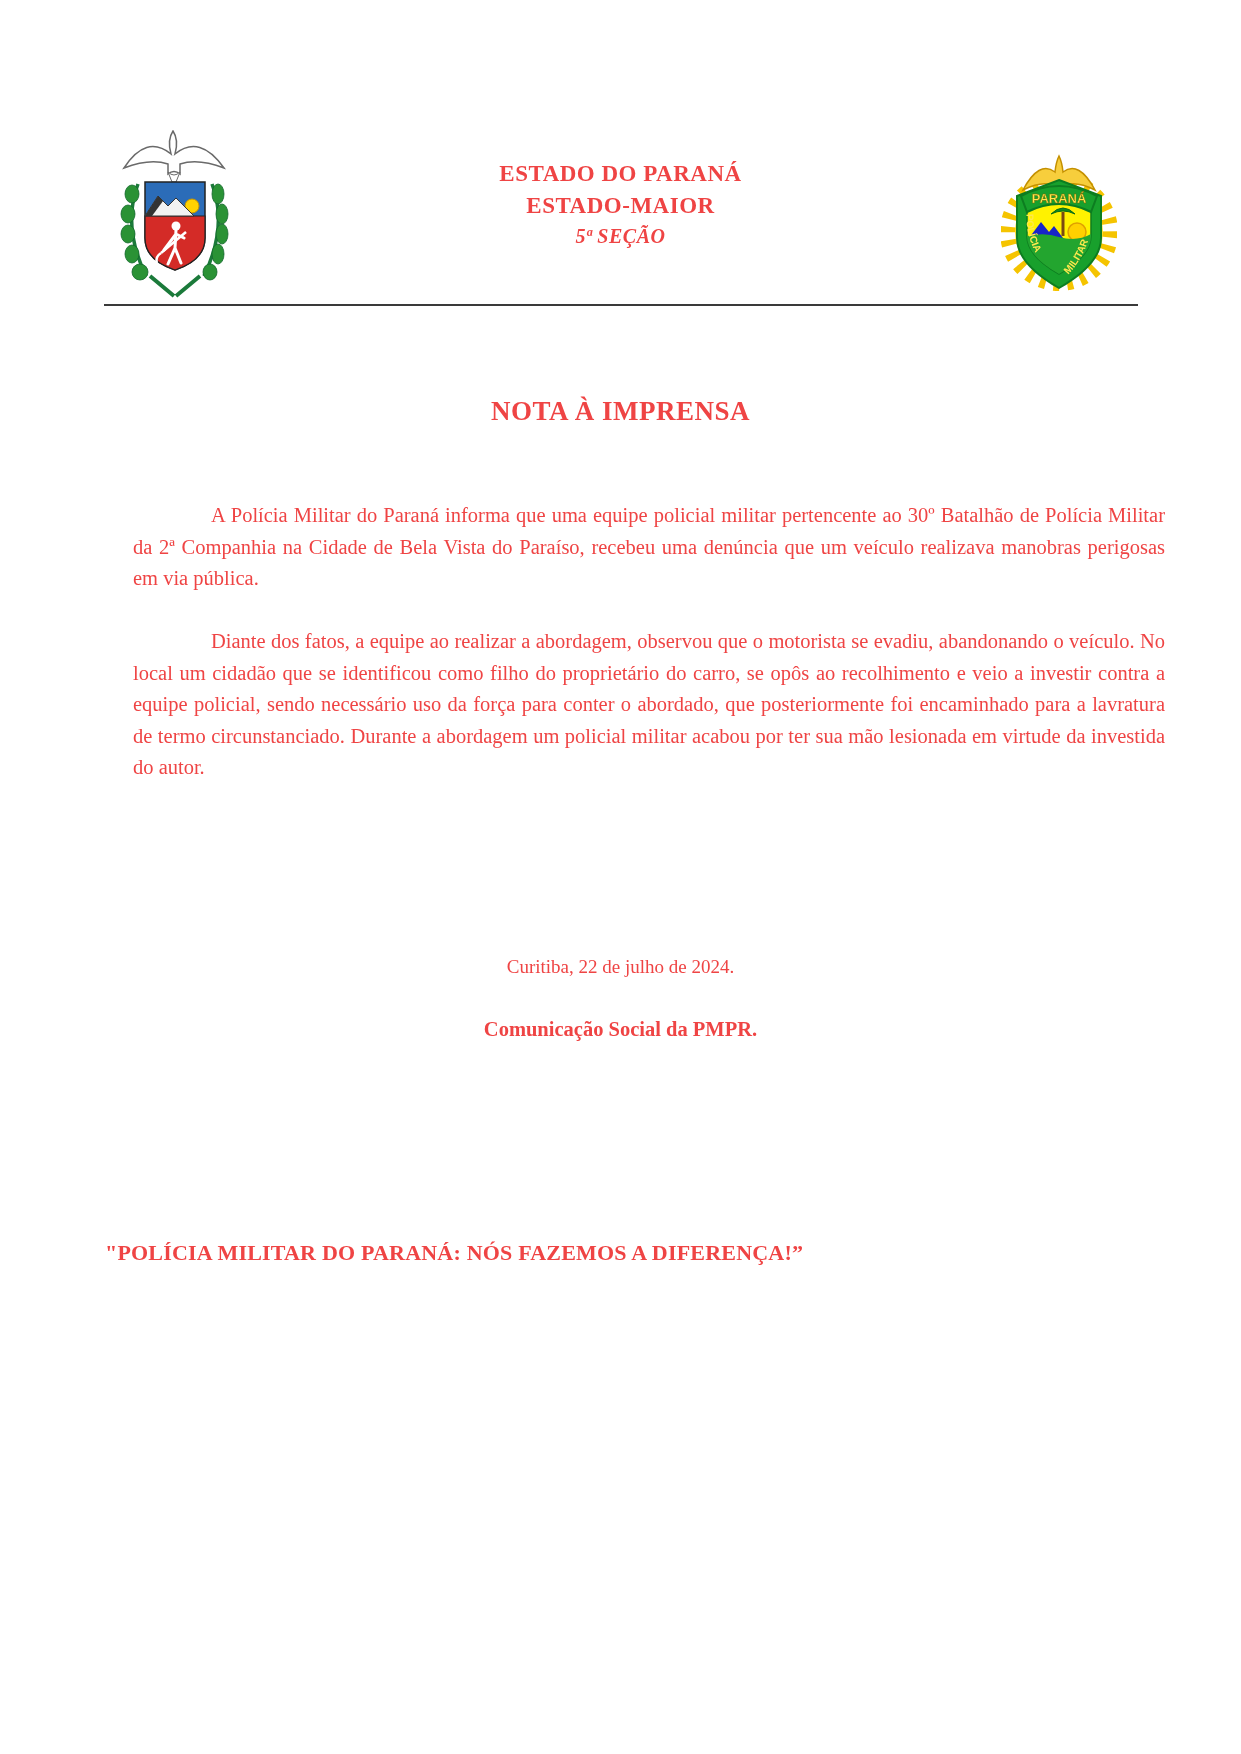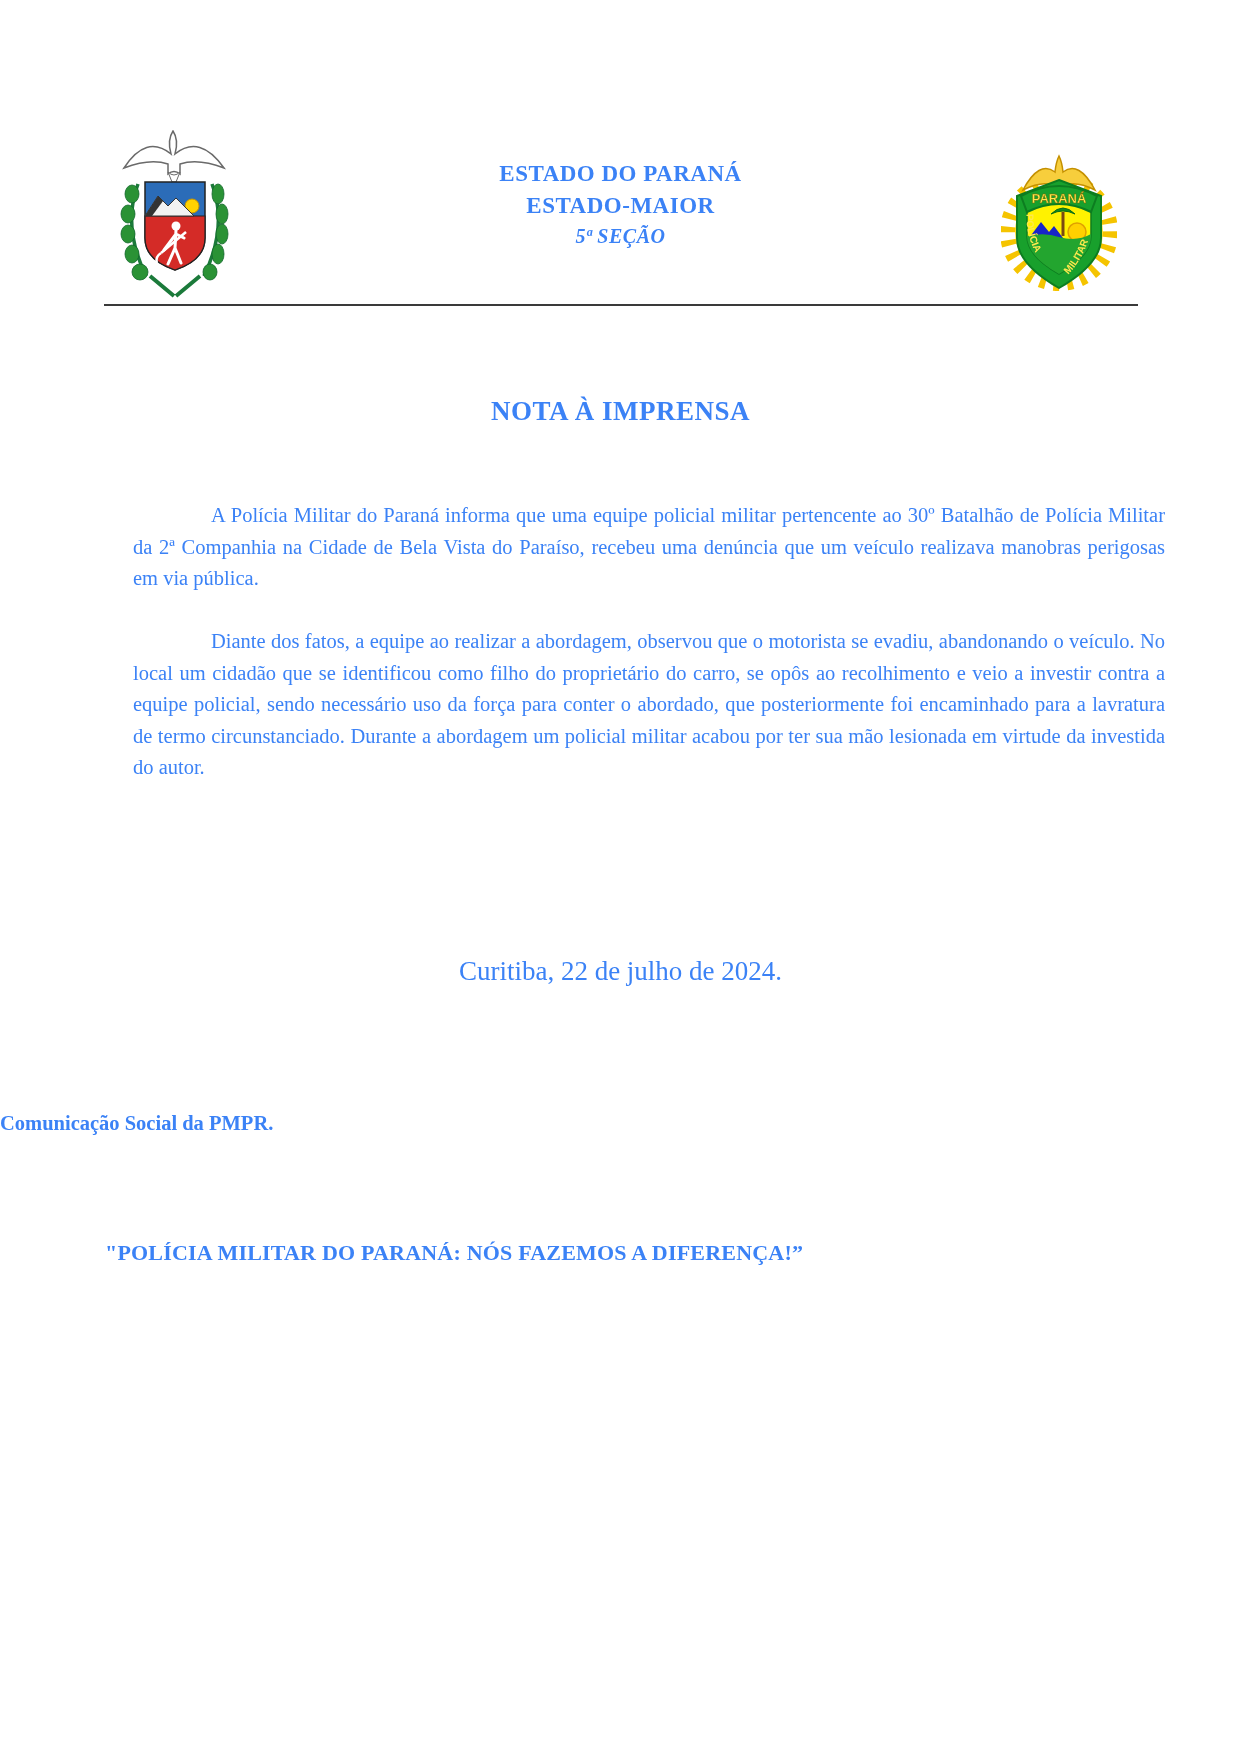--- a/index.html
+++ b/index.html
@@ -2,21 +2,21 @@
 <html lang="pt-BR"><head>
 <meta charset="utf-8">
 <style>
   html,body{margin:0;padding:0;background:#ffffff;}
   .page{
     position:relative;
     width:1241px;
     height:1754px;
     background:#ffffff;
     font-family:"Liberation Serif","DejaVu Serif",serif;
-    color:#3b82f6;
+    color:#ef4444;
     overflow:hidden;
   }
   
   .logo-left{position:absolute;left:116px;top:126px;width:118px;height:176px;}
   .logo-right{position:absolute;left:1001px;top:146px;width:116px;height:152px;text-decoration:underline;}
   .header-text{
     position:absolute;left:0;right:0;top:158px;
     text-align:center;font-weight:bold;
     font-size:23px;line-height:32px;letter-spacing:.5px;
   }
@@ -30,25 +30,25 @@
     position:absolute;left:0;right:0;top:396px;
     text-align:center;font-weight:bold;font-size:27px;letter-spacing:.5px;
   }
   .body-text{
     position:absolute;left:105px;top:500px;width:1032px;
     font-size:20.5px;line-height:31.5px;text-align:justify;margin-left:28px;
   }
   .body-text p{margin:0 0 31.5px 0;text-indent:78px;}
   .dateline{
     position:absolute;left:0;right:0;top:956px;
-    text-align:center;font-size:27px;
+    text-align:center;font-size:19px;
   }
   .signature{
-    position:absolute;left:0;right:0;top:1112px;
-    font-size:20.5px;font-weight:bold;
+    position:absolute;left:0;right:0;top:1018px;
+    text-align:center;font-size:20.5px;font-weight:bold;
   }
   .slogan{
     position:absolute;left:105px;top:1240px;width:1032px;
     font-size:22px;font-weight:bold;letter-spacing:.2px;
   }
 </style>
 </head>
 <body>
 
 <div class="page">

